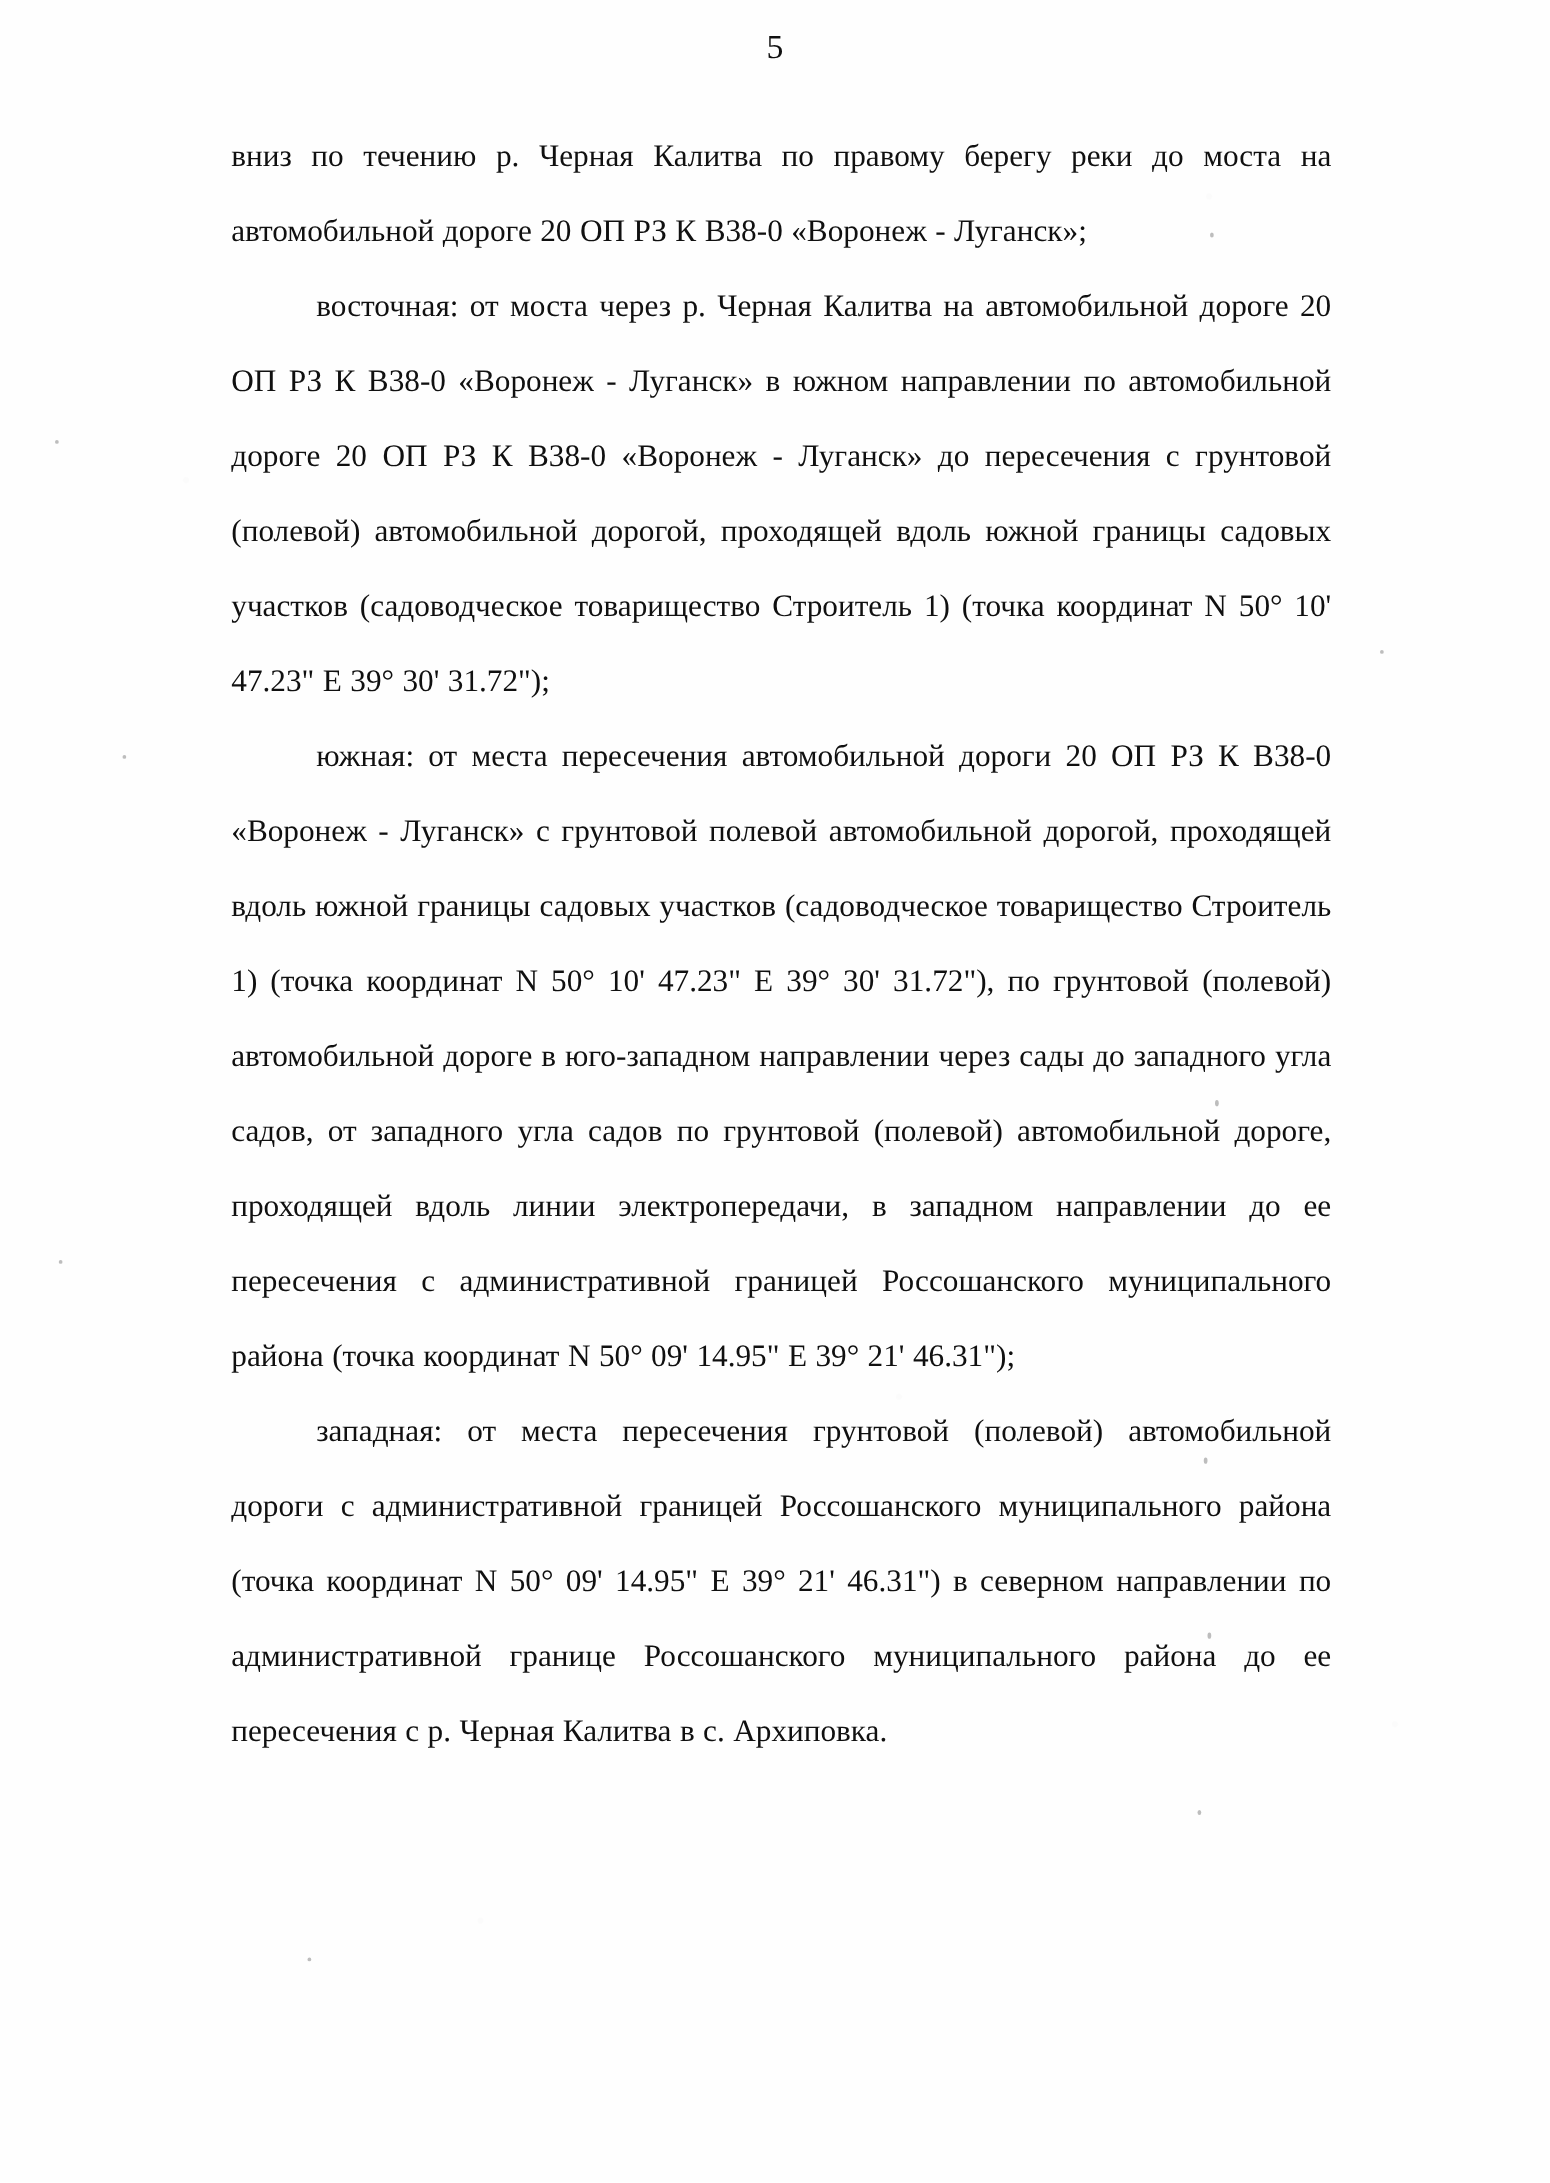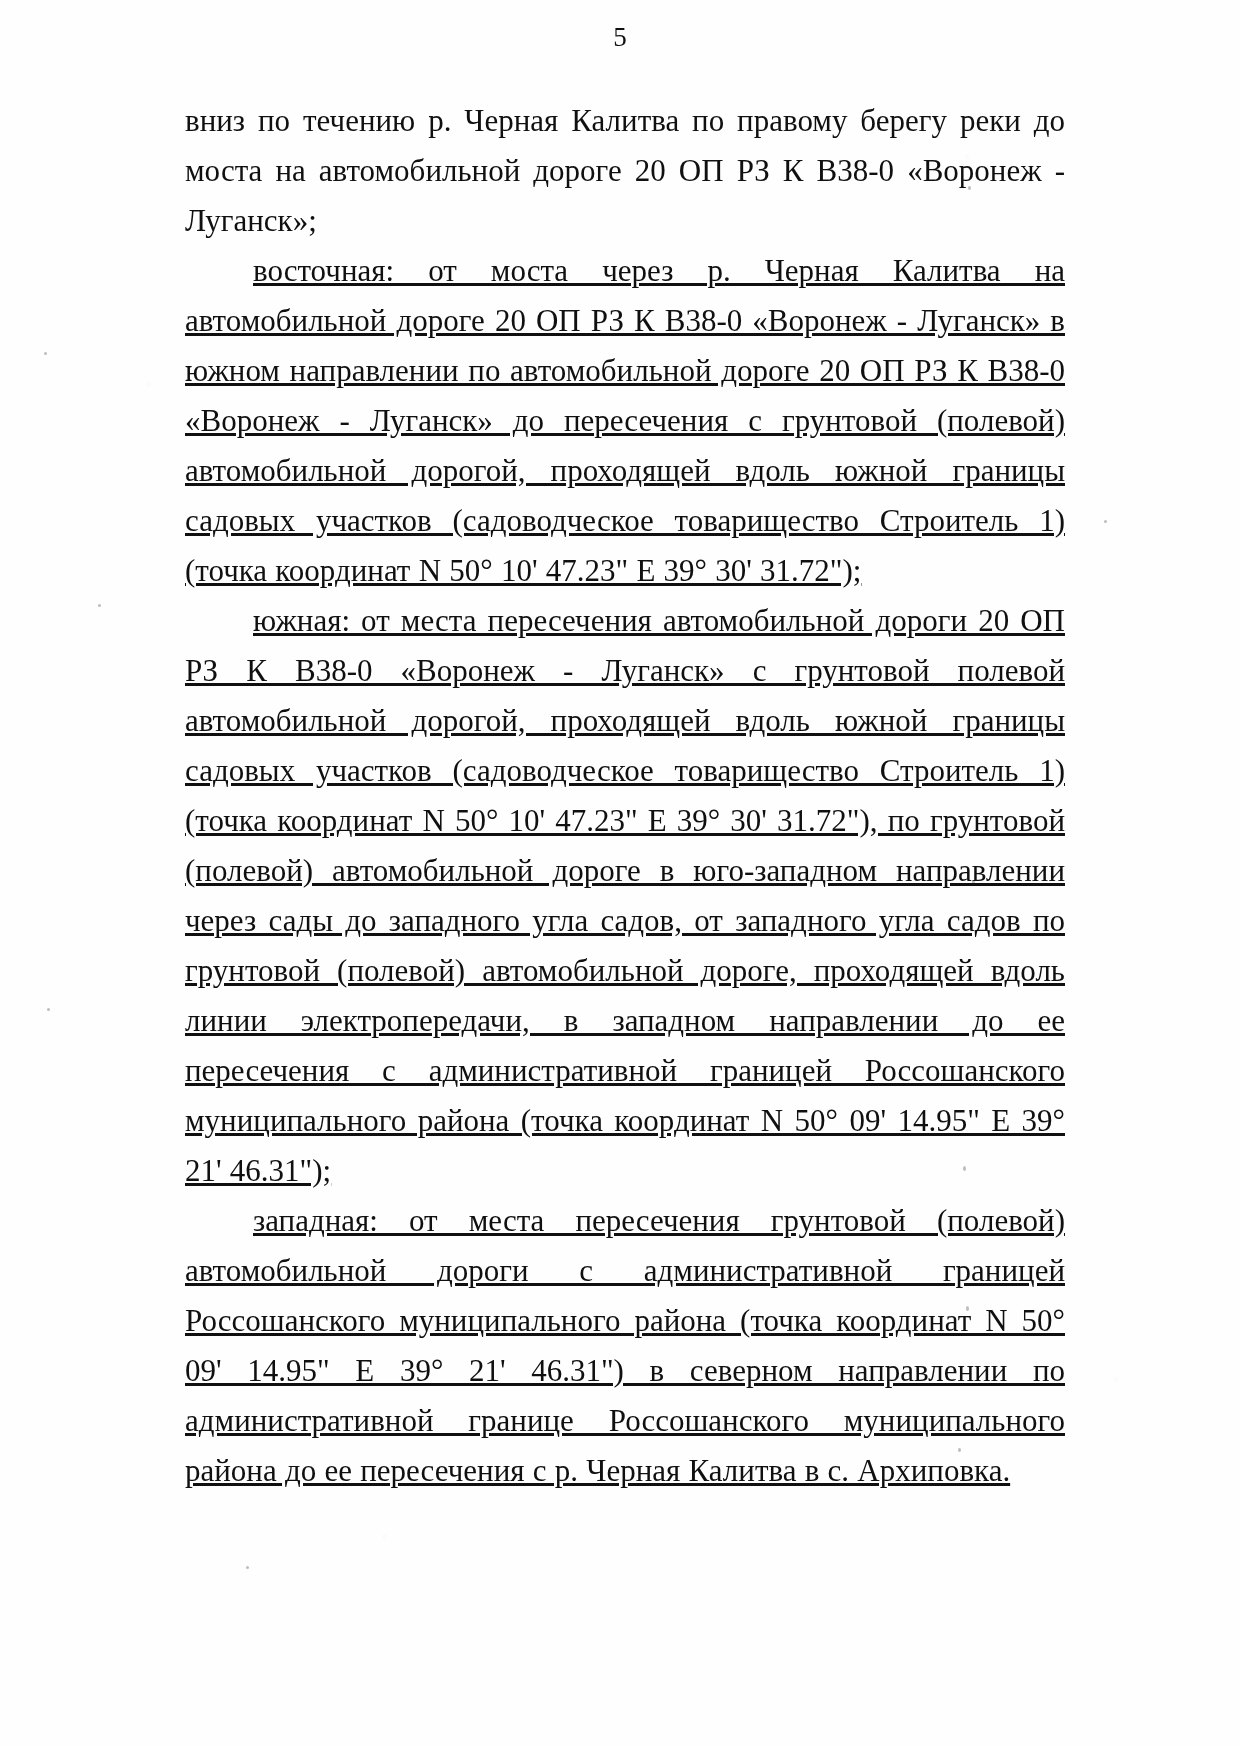--- a/index.html
+++ b/index.html
@@ -46,31 +46,30 @@
 
   .body-text {
     position: absolute;
     top: 96px;
     left: 185px;
     width: 880px;
   }
 
   p.para {
     margin: 0 0 0 0;
-    font-size: 31px;
-    line-height: 50px;
+    font-size: 25px;
+    line-height: 60px;
     text-align: justify;
     text-justify: inter-word;
     text-indent: 0;
     word-spacing: 0.5px;
   }
 
   p.para.indent {
     text-indent: 68px;
-    text-decoration: underline;
   }
 
   
   p.para::after {
     content: "";
     display: inline-block;
     width: 100%;
   }
 
   p.para.nostretch::after {

